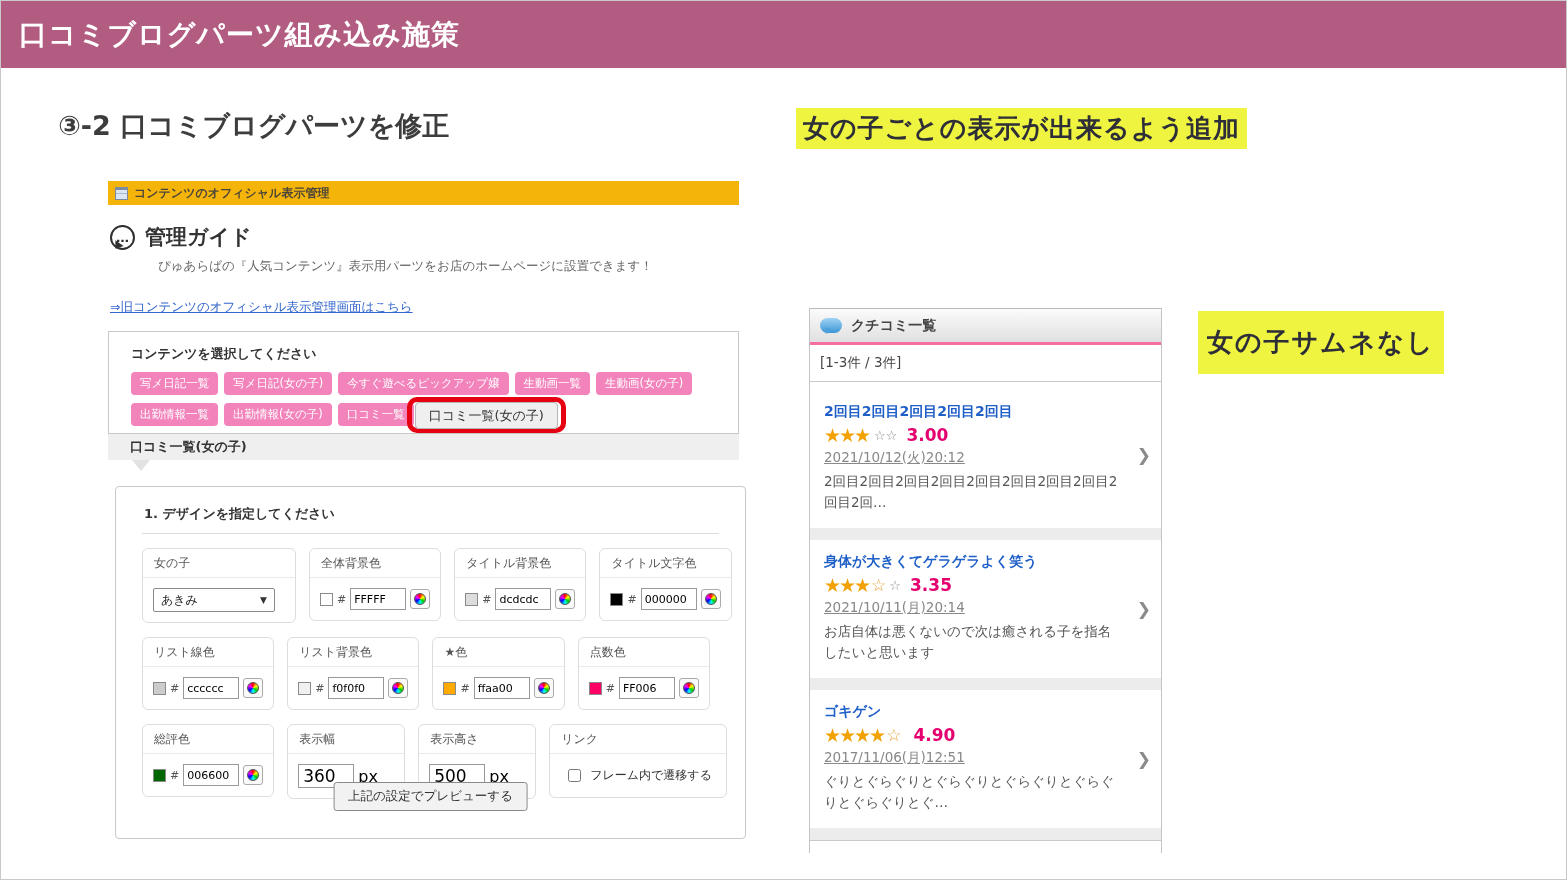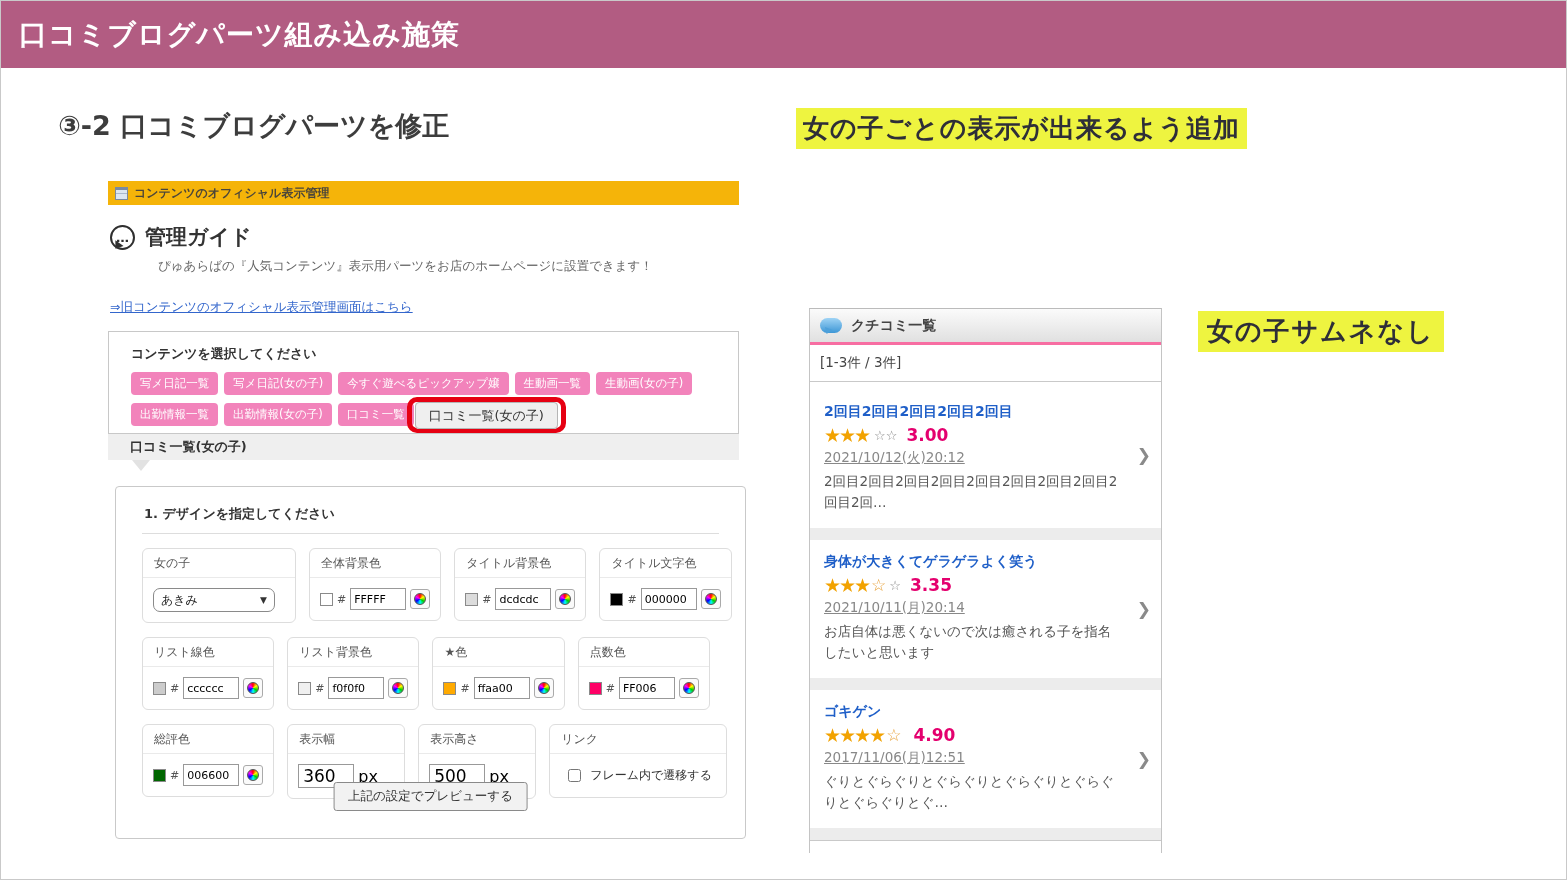--- a/index.html
+++ b/index.html
@@ -7,21 +7,21 @@
         border:1px solid #c9c9c9;box-sizing:border-box;overflow:hidden;
         font-family:"DejaVu Sans",sans-serif;}
 
   
   .top-bar{position:absolute;left:0;top:0;width:100%;height:67px;background:#b25c82;
            box-sizing:border-box;display:flex;align-items:center;padding-left:18px;}
   .top-bar h1{margin:0;font-size:28px;color:#fff;font-weight:bold;letter-spacing:1px;}
   .section-title{position:absolute;left:57px;top:107px;font-size:27px;font-weight:bold;color:#3d3d3d;}
   .hl{background:#eef440;color:#2e2e38;font-weight:bold;display:inline-block;}
   .hl-top{position:absolute;left:795px;top:107px;font-size:26px;padding:3px 7px;letter-spacing:1px;}
-  .hl-side{position:absolute;left:1197px;top:310px;font-size:26px;padding:3px 9px;letter-spacing:2px;}
+  .hl-side{position:absolute;left:1197px;top:310px;font-size:26px;padding:14px 9px;letter-spacing:2px;}
 
   
   .admin{position:absolute;left:107px;top:180px;width:631px;height:660px;}
   .banner{position:absolute;top:0;left:0;width:631px;height:24px;background:#f5b409;
           display:flex;align-items:center;gap:6px;box-sizing:border-box;padding:0 7px;}
   .store-icon{width:13px;height:13px;background:#dce6f2;border:1px solid #7a8aa0;box-sizing:border-box;
               background-image:linear-gradient(#7a8aa0 2px,transparent 2px,transparent 5px,#aab8cc 5px,#aab8cc 6px,transparent 6px);}
   .banner span{font-size:12px;font-weight:bold;color:#4c463a;}
 
   .guide-head{position:absolute;top:42px;left:2px;display:flex;align-items:center;gap:10px;}
@@ -49,21 +49,21 @@
              border-left:9px solid transparent;border-right:9px solid transparent;border-top:11px solid #e2e2e2;}
 
   .design-box{position:absolute;top:305px;left:7px;width:631px;height:353px;border:1px solid #c9c9c9;border-radius:4px;
               box-sizing:border-box;background:#fff;}
   .design-title{margin:18px 0 0 28px;font-size:13px;font-weight:bold;color:#333;}
   .design-hr{margin:10px 26px 0 26px;border:none;border-top:1px solid #ddd;}
   .frow{display:flex;gap:13px;margin:14px 0 0 26px;align-items:flex-start;}
   .field{border:1px solid #ddd;border-radius:6px;background:#fff;}
   .flabel{padding:6px 11px 5px;font-size:12px;color:#555;border-bottom:1px solid #eaeaea;white-space:nowrap;}
   .fbody{padding:10px 10px;display:flex;align-items:center;gap:4px;}
-  .fake-select{width:122px;height:24px;border:1px solid #8a8a8a;border-radius:7px;display:flex;align-items:center;
+  .fake-select{width:122px;height:24px;border:1px solid #8a8a8a;border-radius:2px;display:flex;align-items:center;
                justify-content:space-between;padding:0 7px;font-size:12px;color:#222;background:#fff;cursor:pointer;box-sizing:border-box;}
   .fake-select .arr{font-size:9px;color:#333;}
   .swatch{width:13px;height:13px;border:1px solid #8a8a8a;box-sizing:border-box;flex:none;}
   .hash{font-size:11px;color:#555;}
   .hexin{width:48px;height:20px;border:1px solid #999;font-size:11px;padding:0 3px;font-family:inherit;box-sizing:content-box;}
   .wheel-btn{width:20px;height:20px;border:1px solid #aaa;border-radius:3px;background:#fafafa;
              display:flex;align-items:center;justify-content:center;cursor:pointer;flex:none;padding:0;}
   .wheel{width:12px;height:12px;border-radius:50%;border:1px solid #555;box-sizing:border-box;
          background:conic-gradient(#f00,#ff0,#0c0,#0ff,#00f,#f0f,#f00);}
   .numin{width:46px;height:22px;border:1px solid #999;font-size:17px;padding:0 4px;font-family:inherit;}

